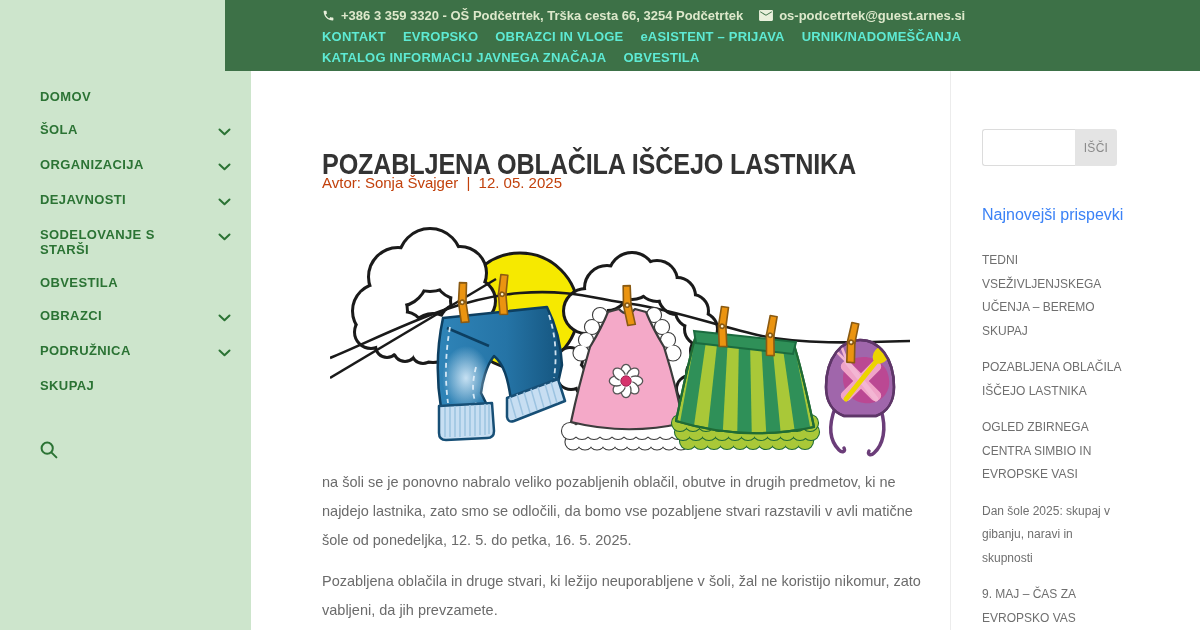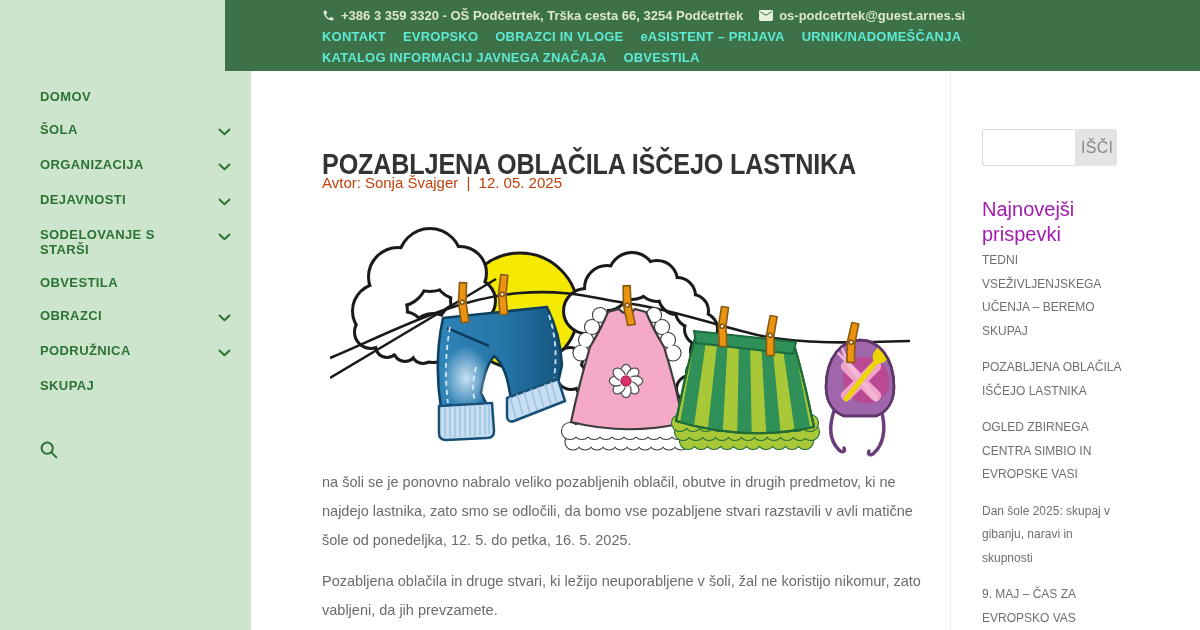--- a/index.html
+++ b/index.html
@@ -37,25 +37,25 @@
   .bodytext{position:absolute;left:322px;top:468px;width:600px;font-size:14.5px;
             line-height:29px;color:#6b6b6b;}
   .bodytext p{margin:0 0 12px;}
   .bodytext p:last-child{margin:0;}
 
   
   .rsb-search{position:absolute;left:982px;top:129px;width:135px;height:37px;display:flex;}
   .rsb-search input{flex:1;min-width:0;border:1px solid #dcdcdc;border-right:none;
             border-radius:3px 0 0 3px;padding:0 8px;font-size:13px;color:#555;outline:none;
             font-family:"Liberation Sans",sans-serif;background:#fff;box-sizing:border-box;}
-  .rsb-search button{width:42px;border:none;background:#e4e4e4;color:#8a8a8a;font-size:16px;
+  .rsb-search button{width:42px;border:none;background:#e4e4e4;color:#8a8a8a;font-size:12px;
             border-radius:0 3px 3px 0;cursor:pointer;font-family:"Liberation Sans",sans-serif;
             letter-spacing:.3px;}
-  .rsb-heading{position:absolute;left:982px;top:197px;width:150px;font-size:20px;
-            line-height:25px;color:#a21caf;}
+  .rsb-heading{position:absolute;left:982px;top:197px;width:150px;font-size:16px;
+            line-height:36px;color:#3b82f6;}
   .rsb-posts{position:absolute;left:982px;top:249px;width:142px;}
   .rsb-post{font-size:12px;line-height:23.5px;color:#6f6f6f;margin-bottom:13px;cursor:pointer;}
 </style>
 </head>
 <body>
 
 <div class="page">
 
   <nav class="sidenav">
     <div class="sn-item">

